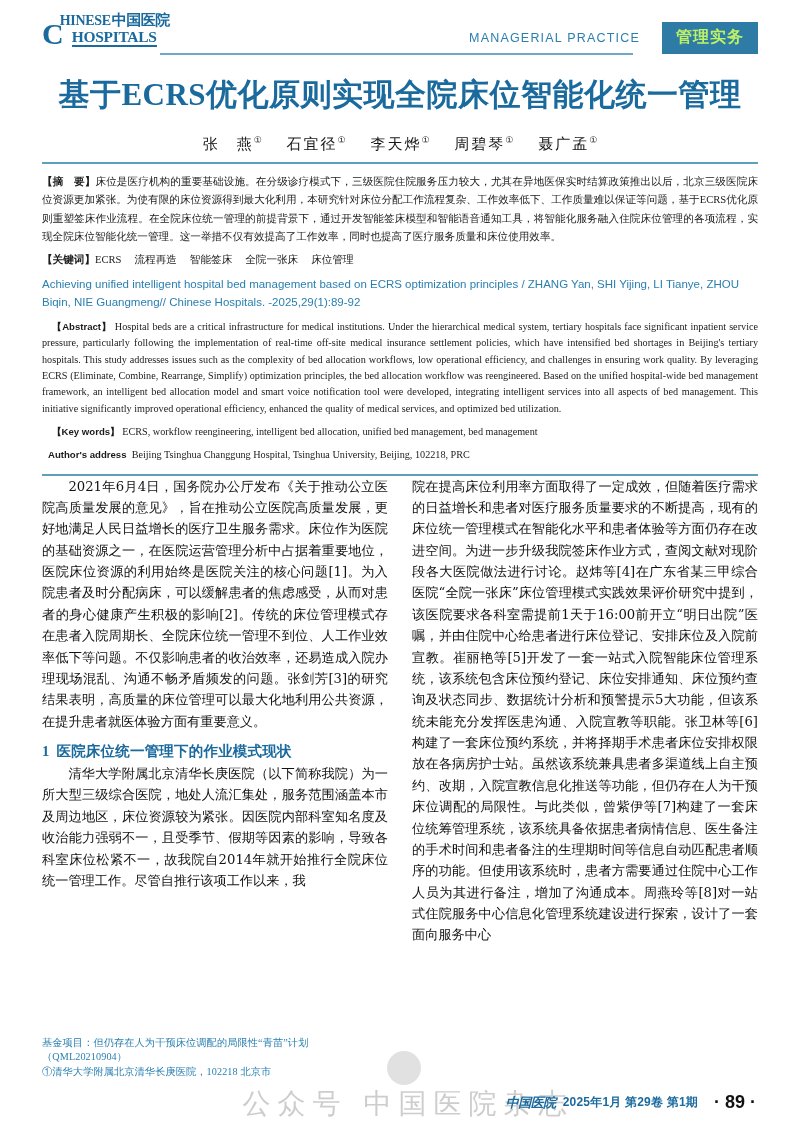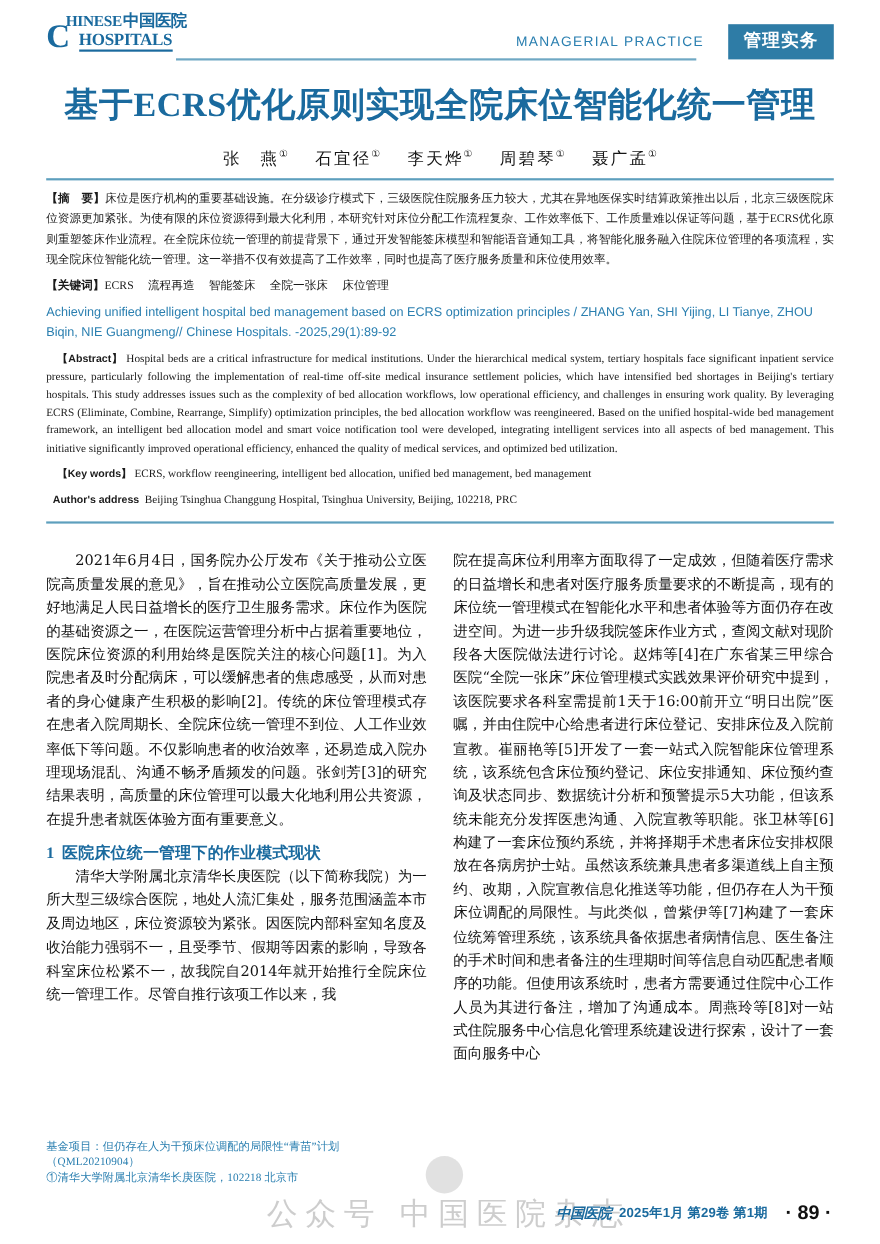--- a/index.html
+++ b/index.html
@@ -46,21 +46,21 @@
     border-bottom: 2.5px solid #1a6a9e; display: inline-block;
     padding-bottom: 0px; margin-top: 1px; margin-left: 12px;
   }
   .head-right { display: flex; align-items: center; gap: 0px; padding-top: 9px; }
   .head-en {
     font-family: "Liberation Sans", sans-serif;
     font-size: 12.5px; color: #2a7fb0; letter-spacing: 1.2px;
     padding-right: 22px; white-space: nowrap;
   }
   .head-tag {
-    background: #2e7ca6; color: #ffffff;
+    background: #2e7ca6; color: #bef264;
     font-size: 16px; font-weight: bold;
     padding: 5px 14px 6px 14px; letter-spacing: 1px;
     white-space: nowrap;
   }
   .rule-under-head {
     position: absolute; left: 118px; right: 125px; top: 53px;
     height: 2px; background: #6fa8c4;
   }
 
   
@@ -102,21 +102,21 @@
   .en-abs .lbl, .en-kw .lbl, .en-addr .lbl {
     font-weight: bold; font-family: "Liberation Sans", sans-serif; font-size: 9.6px;
   }
   .en-kw { font-size: 10.2px; line-height: 1.6; margin-top: 7px; text-indent: 10px; }
   .en-addr { font-size: 10.2px; line-height: 1.6; margin-top: 7px; text-indent: 6px; }
 
   .hr-thick2 { height: 2px; background: #5d9fbd; margin: 10px 0 0 0; }
 
   
   .body-cols {
-    display: flex; gap: 24px; margin-top: 24px;
+    display: flex; gap: 24px; margin-top: 0;
     height: 452px;
   }
   .col { width: 348px; position: relative; }
   .col p {
     margin: 0; font-size: 13.2px; line-height: 1.62;
     text-align: justify; text-indent: 2em; color: #121212;
     font-family: "DejaVu Serif", serif;
   }
   .col p.noind { text-indent: 0; }
   .sec-head {

